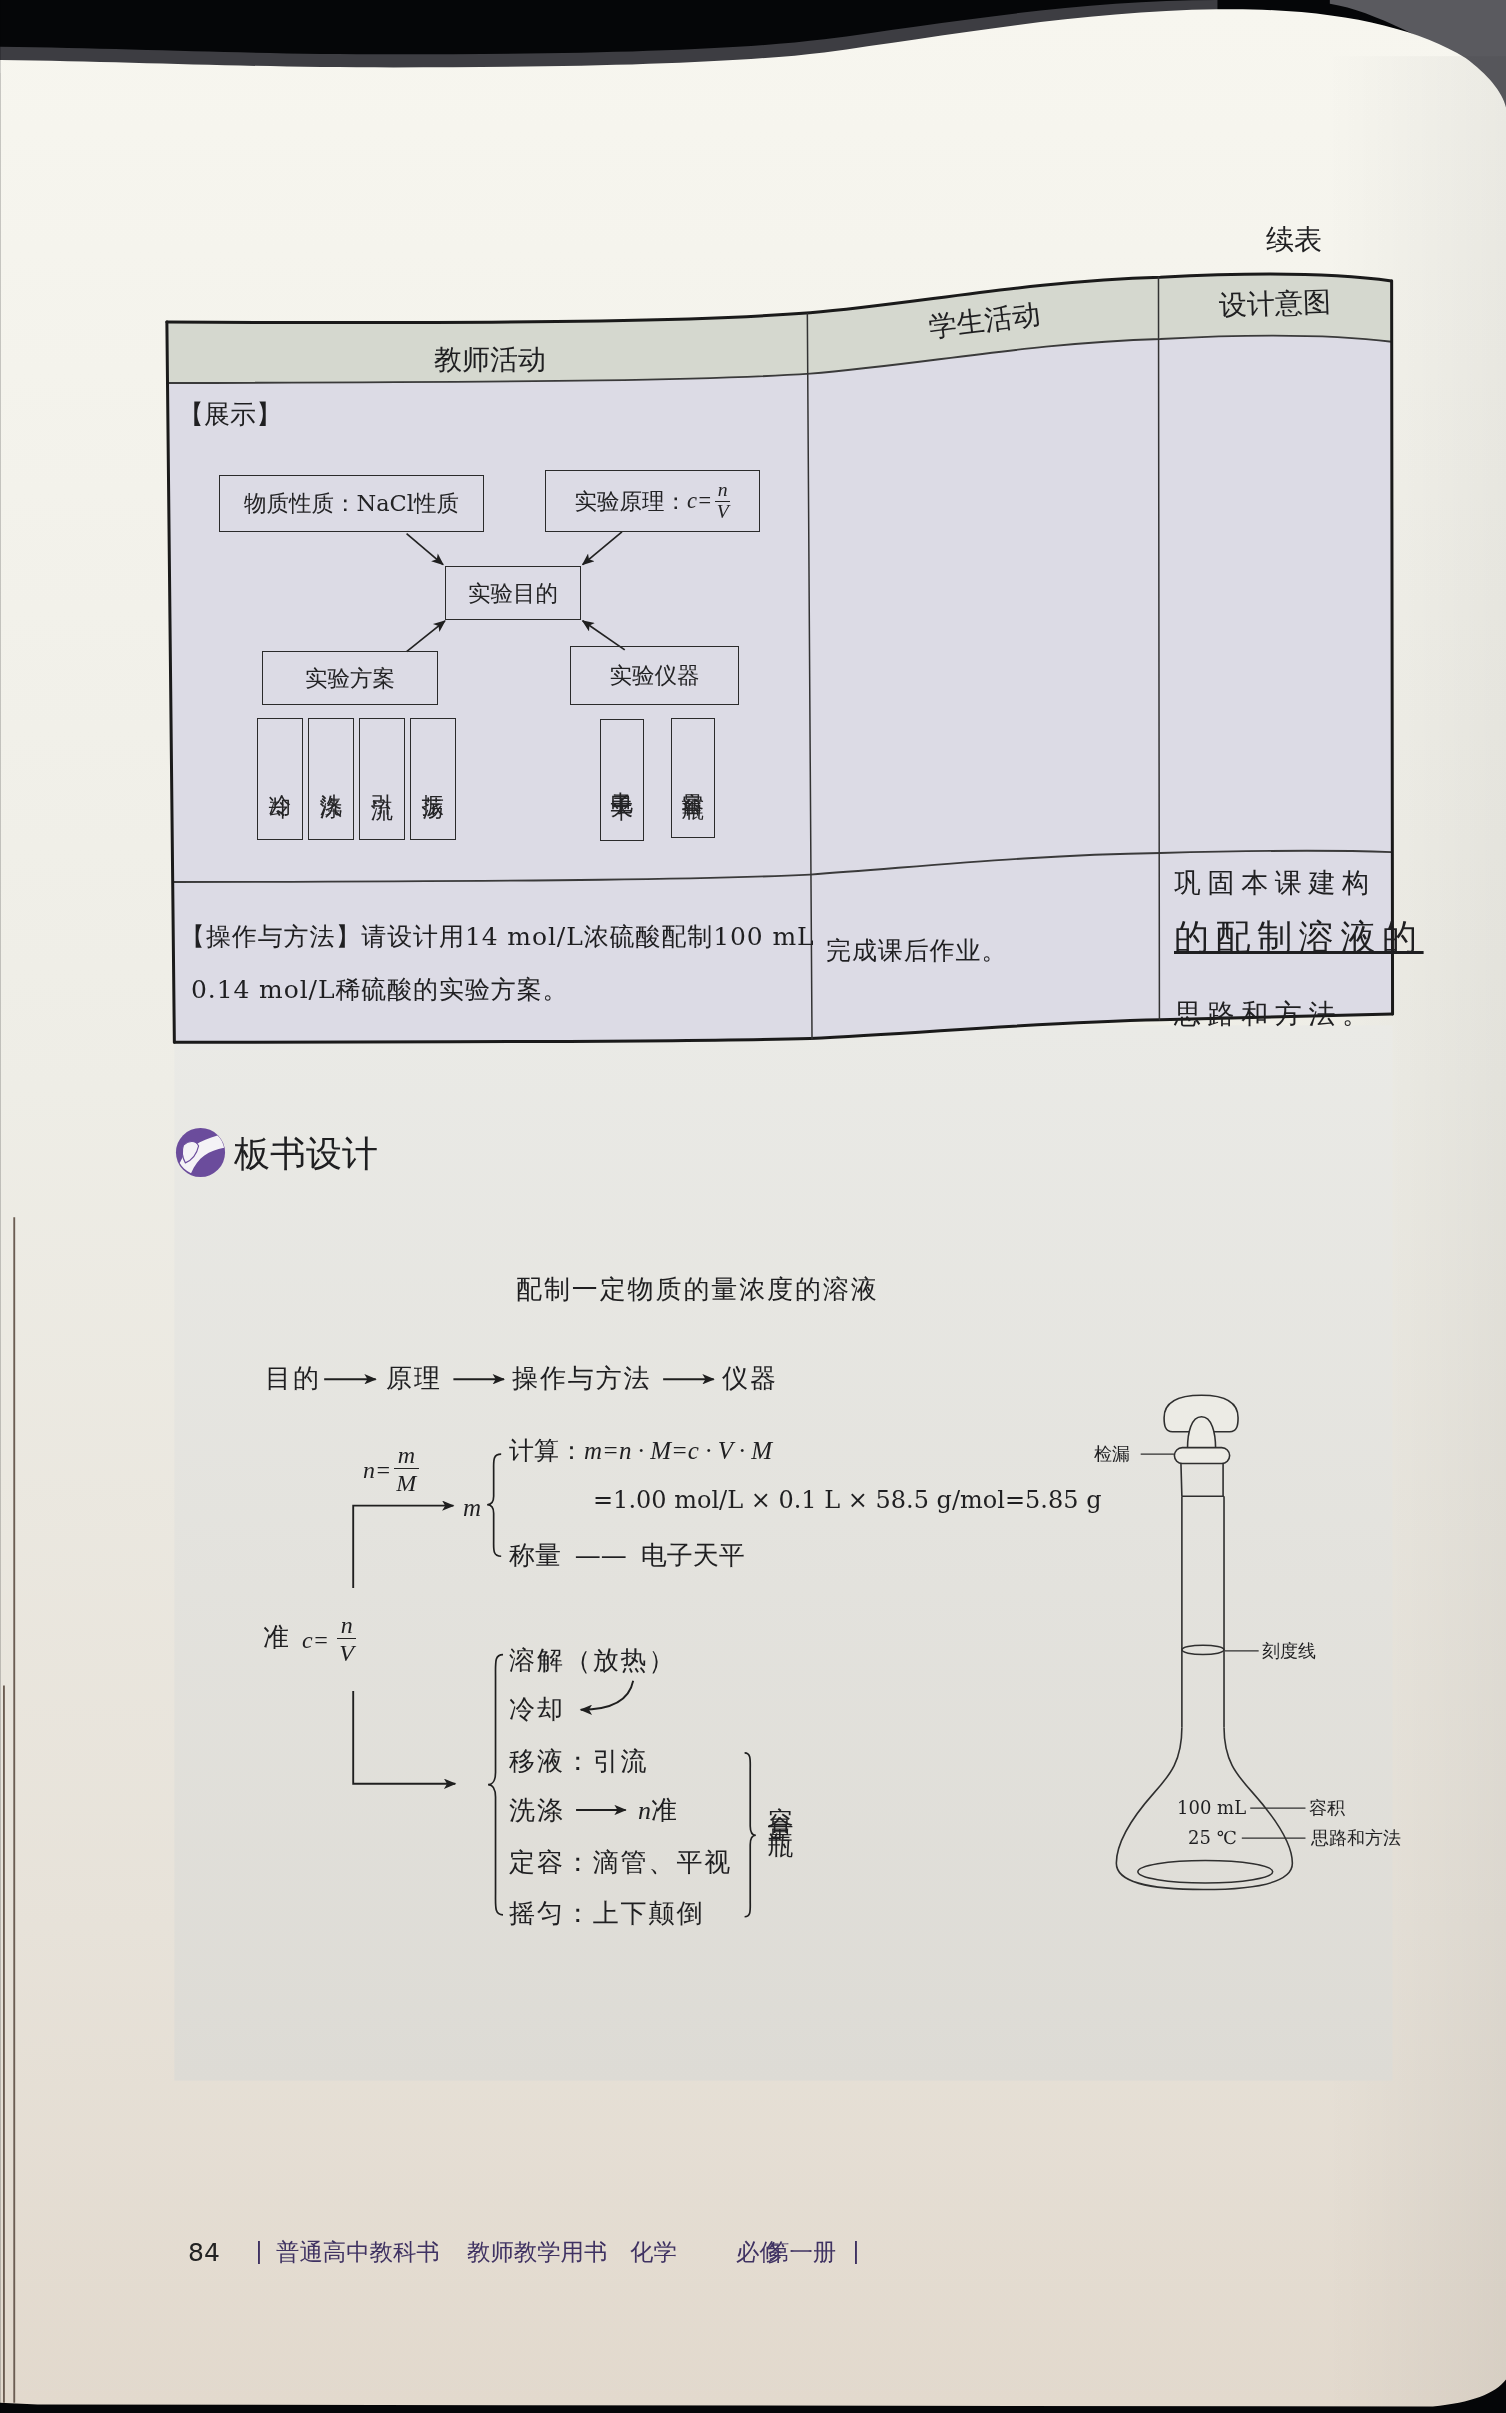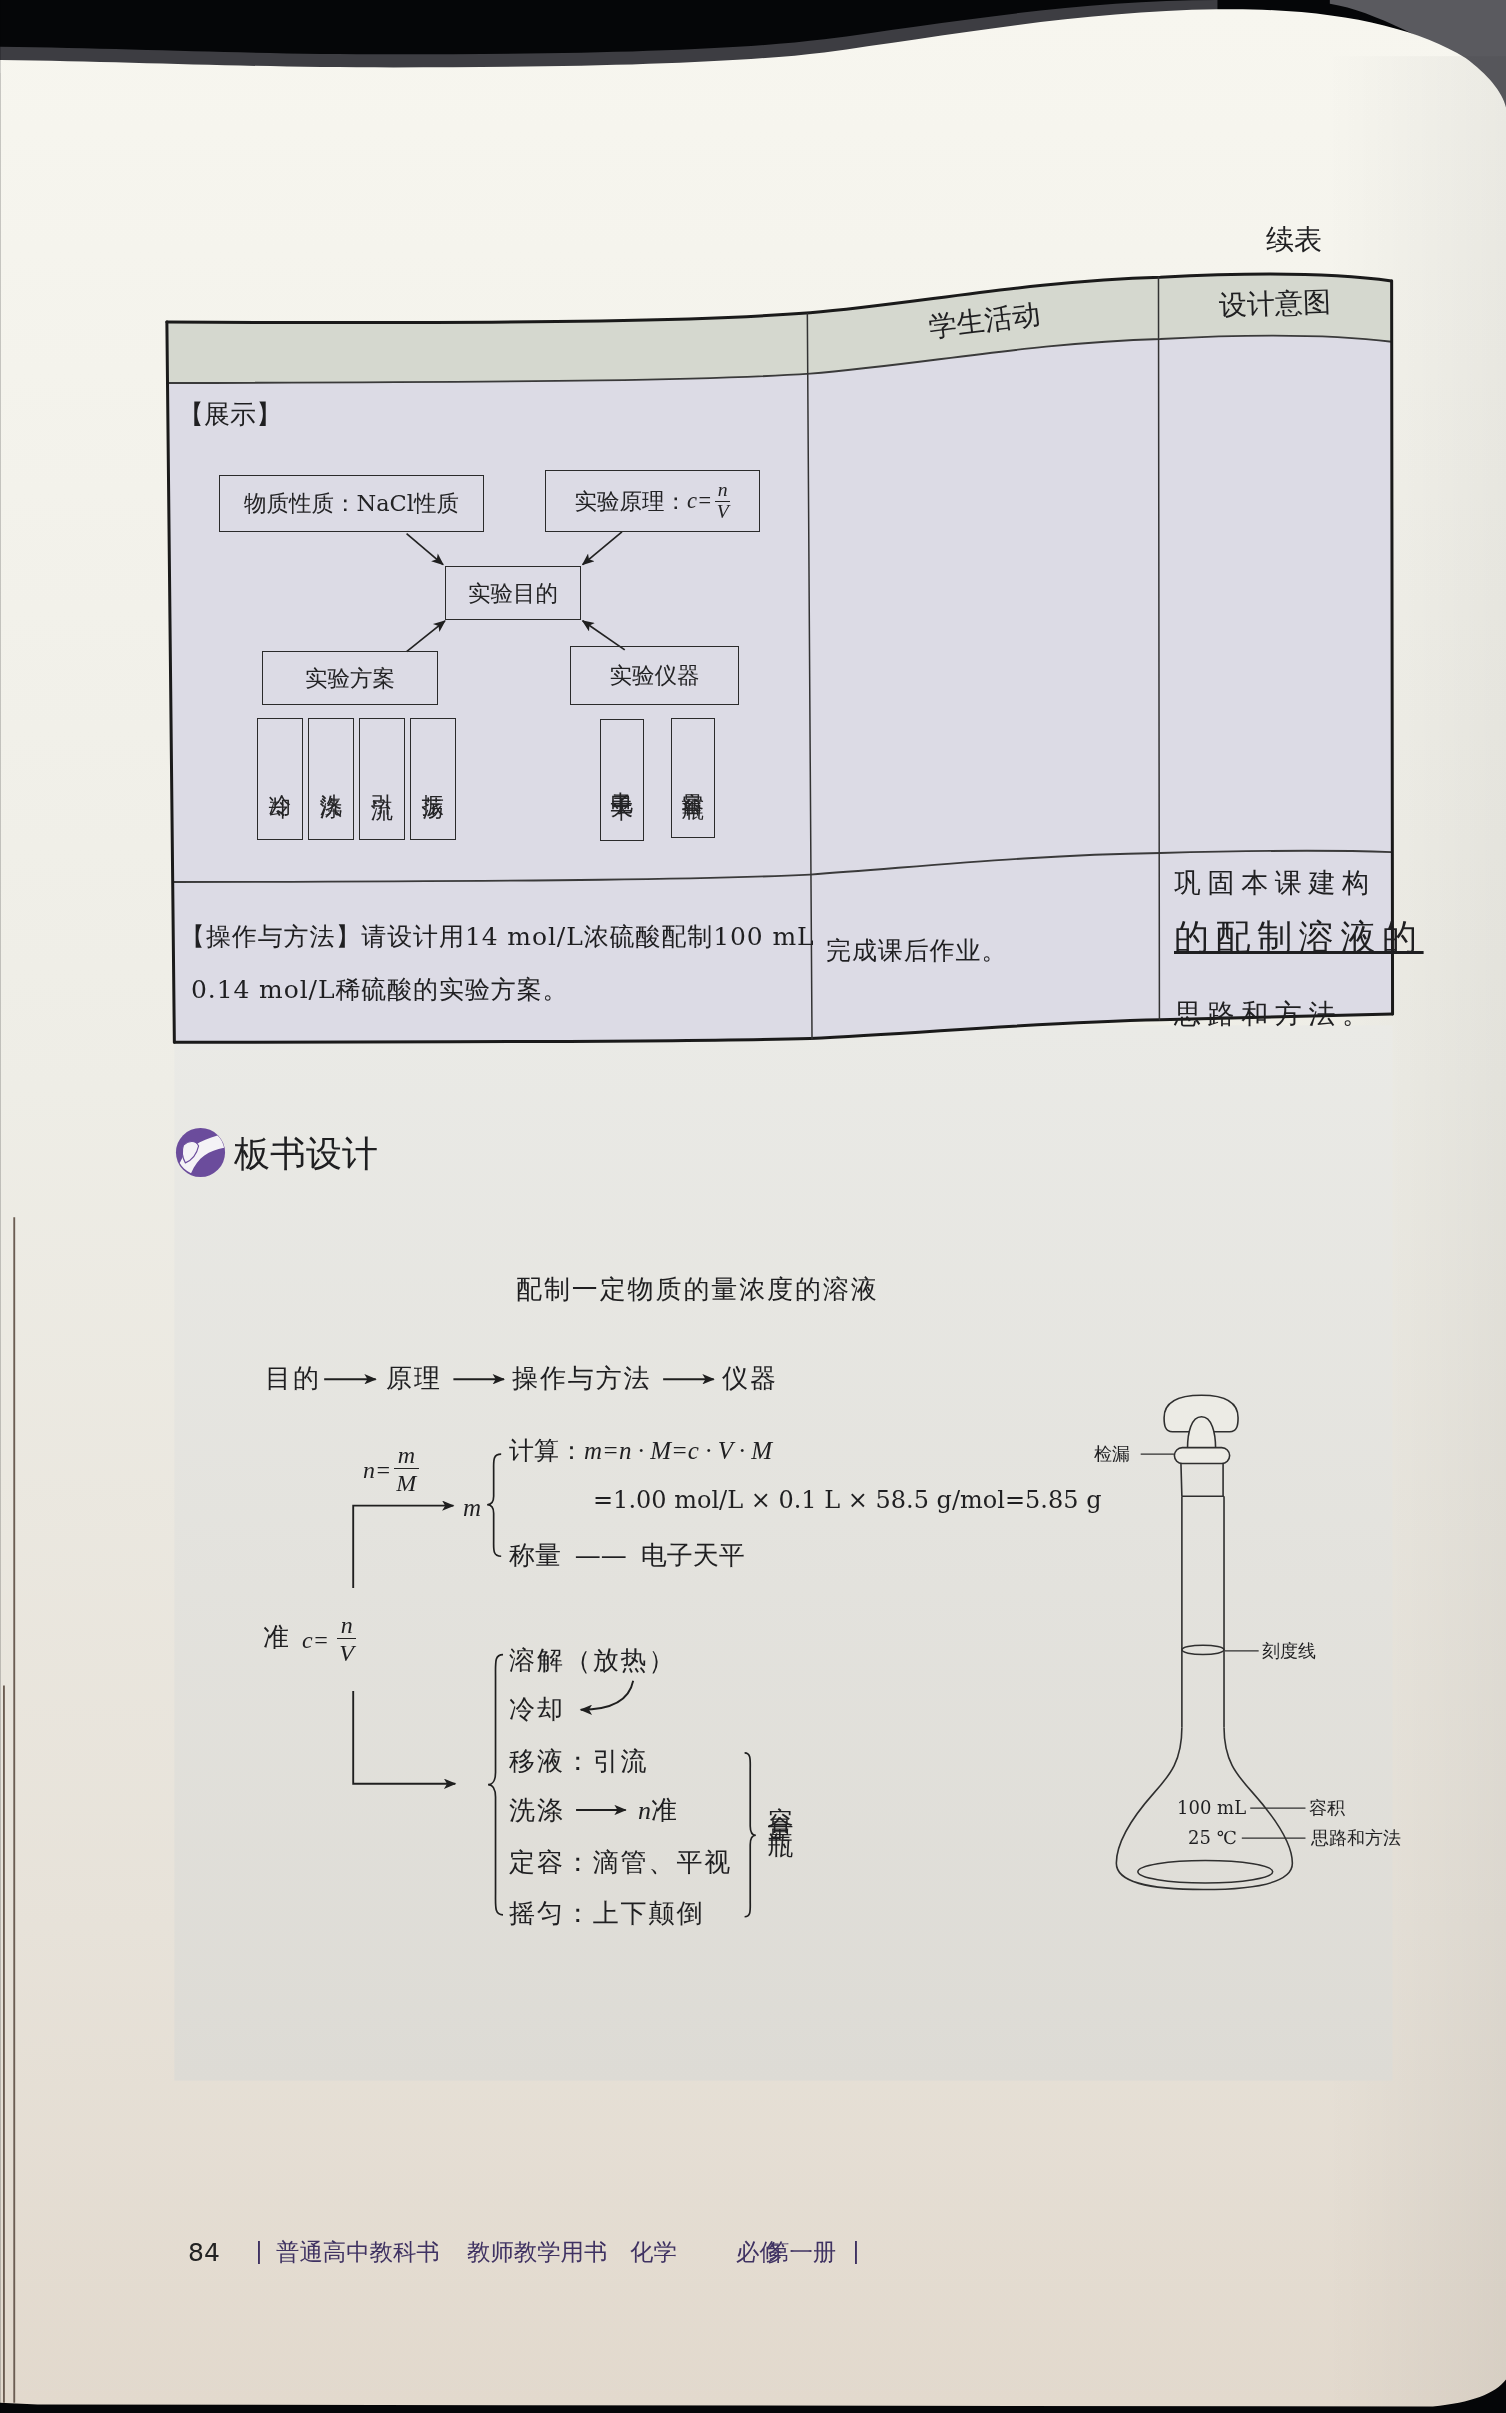--- a/index.html
+++ b/index.html
@@ -106,20 +106,21 @@
       <ellipse cx="1287" cy="1999" rx="72" ry="12"></ellipse>
       <line x1="1218" y1="1553" x2="1254" y2="1553" stroke-width="1.4"></line>
       <line x1="1308" y1="1763" x2="1344" y2="1763" stroke-width="1.4"></line>
       <line x1="1335" y1="1931" x2="1394" y2="1931" stroke-width="1.4"></line>
       <line x1="1326" y1="1963" x2="1394" y2="1963" stroke-width="1.4"></line>
     </g>
   </svg>
 
   <div class="t sans" style="left:1266px;top:226px;font-size:28px;">续表</div>
 
+  <div class="t sans hcell" style="left:173px;top:346px;width:634px;font-size:28px;">教师活动</div>
   <div class="t sans hcell" style="left:811px;top:307px;width:347px;font-size:28px;transform:rotate(-7deg);">学生活动</div>
   <div class="t sans hcell" style="left:1159px;top:290px;width:232px;font-size:28px;transform:rotate(-2deg);">设计意图</div>
 
   <div class="t sans" style="left:178px;top:401px;font-size:26px;">【展示】</div>
 
   <div class="box" style="left:219px;top:475px;width:265px;height:57px;">
     <span>物质性质：NaCl性质</span>
   </div>
   <div class="box" style="left:545px;top:470px;width:215px;height:62px;">
     <span>实验原理：</span>

